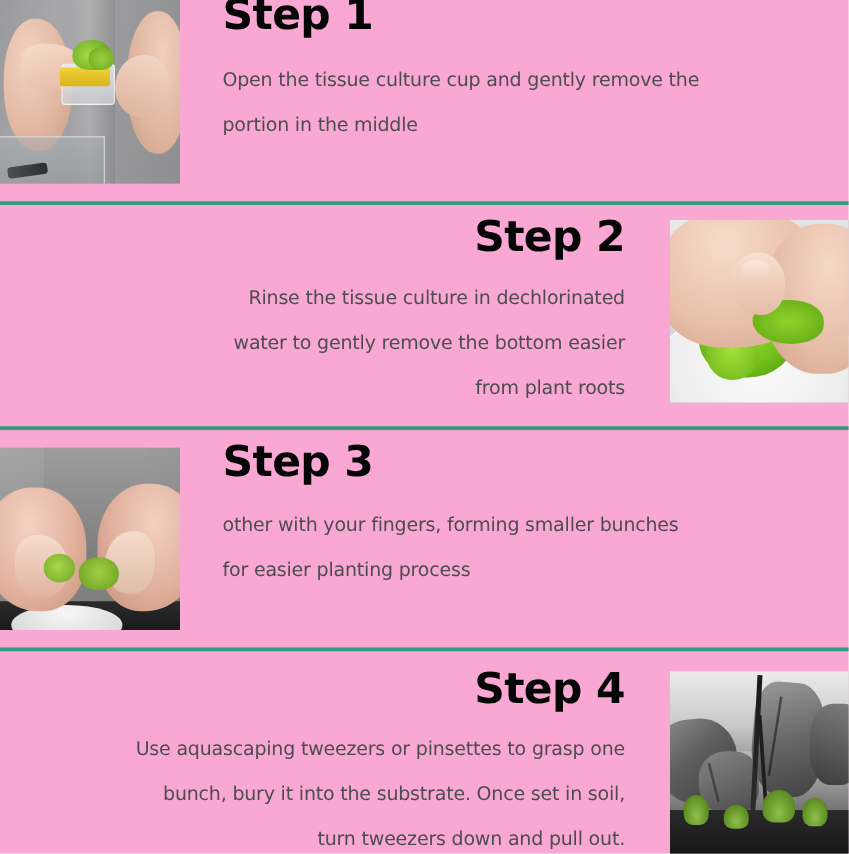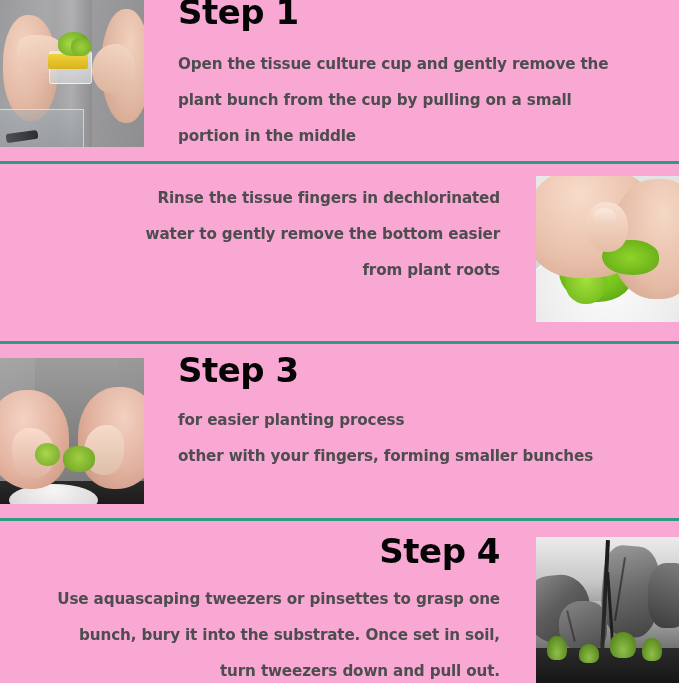--- a/index.html
+++ b/index.html
@@ -30,21 +30,21 @@
   .step-title {
     font-family:"DejaVu Sans", sans-serif;
     font-weight:700;
     font-size:34px;
     line-height:40px;
     color:#050505;
     letter-spacing:-0.5px;
   }
   .step-body {
     font-family:"DejaVu Sans", sans-serif;
-    font-weight:700;
+    font-weight:400;
     font-size:15.2px;
     line-height:36px;
     color:#4d4d4f;
     letter-spacing:-0.15px;
   }
   .align-left  { text-align:left; }
   .align-right { text-align:right; }
 
   
   .p1-shirt{background:linear-gradient(100deg,#9a9a9c 0%,#a8a8aa 28%,#9c9c9e 55%,#8e8e90 100%);}
@@ -166,21 +166,20 @@
       <div class="p1-plant2"></div>
       <div class="p1-fingersR"></div>
       <div class="p1-tank"></div>
       <div class="p1-tool"></div>
     </div>
 
     <div class="text-col align-left" style="left:178px;top:-8px;width:445px;">
       <div class="step-title">Step 1</div>
       <div class="step-body" style="margin-top:14px;">
         <div>Open the tissue culture cup and gently remove the</div>
-        <div>plant bunch from the cup by pulling on a small</div>
         <div>portion in the middle</div>
       </div>
     </div>
   </section>
 
   <div class="divider" style="top:161px;"></div>
 
   <section class="step-block" style="top:164px;height:177px;">
 
     <div class="photo" style="left:536px;top:12px;width:143px;height:146px;">
@@ -189,22 +188,23 @@
       <div class="p2-plant"></div>
       <div class="p2-plant3"></div>
       <div class="p2-hand"></div>
       <div class="p2-hand2"></div>
       <div class="p2-plant2"></div>
       <div class="p2-thumb"></div>
       <div class="p2-nail"></div>
     </div>
 
     <div class="text-col align-right" style="left:60px;top:6px;width:440px;">
+      <div class="step-title">Step 2</div>
       <div class="step-body" style="margin-top:10px;">
-        <div>Rinse the tissue fingers in dechlorinated</div>
+        <div>Rinse the tissue culture in dechlorinated</div>
         <div>water to gently remove the bottom easier</div>
         <div>from plant roots</div>
       </div>
     </div>
   </section>
 
   <div class="divider" style="top:341px;"></div>
 
   <section class="step-block" style="top:344px;height:174px;">
 
@@ -217,22 +217,22 @@
       <div class="p3-handR"></div>
       <div class="p3-fingL"></div>
       <div class="p3-fingR"></div>
       <div class="p3-bunchL"></div>
       <div class="p3-bunchR"></div>
     </div>
 
     <div class="text-col align-left" style="left:178px;top:6px;width:445px;">
       <div class="step-title">Step 3</div>
       <div class="step-body" style="margin-top:12px;">
+        <div>other with your fingers, forming smaller bunches</div>
         <div>for easier planting process</div>
-        <div>other with your fingers, forming smaller bunches</div>
       </div>
     </div>
   </section>
 
   <div class="divider" style="top:518px;"></div>
 
   <section class="step-block" style="top:521px;height:168px;">
 
     <div class="photo" style="left:536px;top:16px;width:143px;height:146px;">
       <div class="layer p4-bg"></div>

